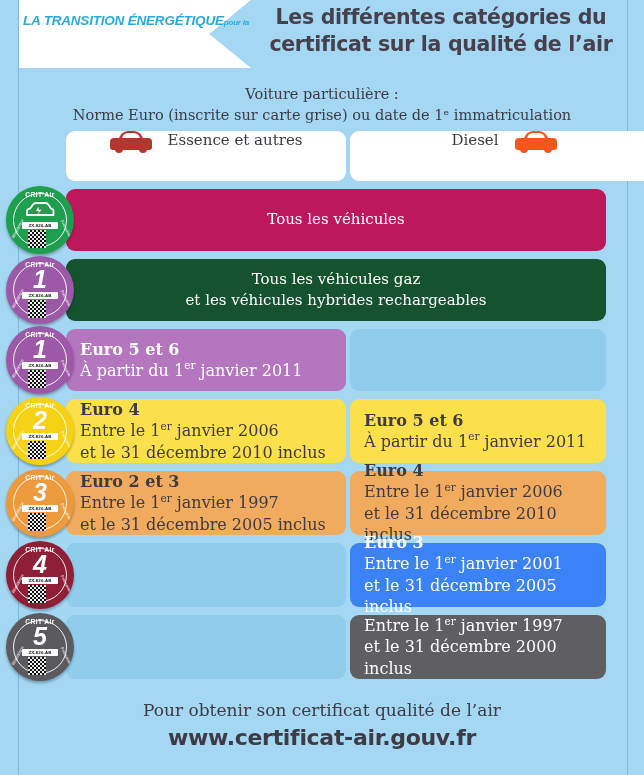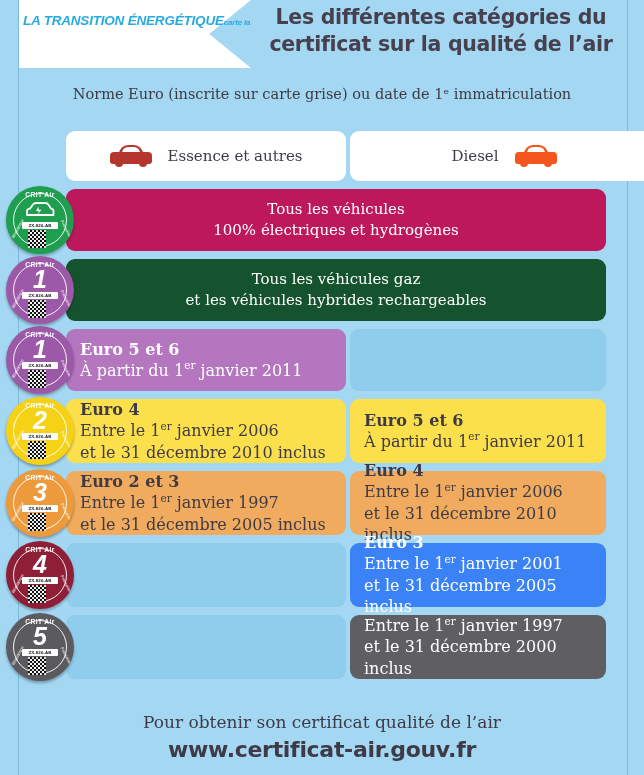--- a/index.html
+++ b/index.html
@@ -86,21 +86,21 @@
   .center-text{
     position:absolute;left:0;right:0;top:50%;transform:translateY(-50%);
     text-align:center;font-size:15px;line-height:1.42;color:#ffffff;
   }
   sup{font-size:0.66em;vertical-align:super;line-height:0;}
 
   
   .headrow{position:relative;height:50px;margin-bottom:8px;}
   .headcell{
     position:absolute;top:0;height:50px;background:#ffffff;border-radius:9px;
-    display:flex;align-items:center;justify-content:center;gap:16px;
+    display:flex;align-items:flex-start;justify-content:center;gap:16px;
     font-size:15px;color:#3e3a46;
   }
   .headcell.l{left:66px;width:280px;}
   .headcell.r{left:350px;width:308px;}
 
   
   .car{width:42px;height:22px;position:relative;display:inline-block;}
   .car .body{
     position:absolute;left:0;bottom:3px;width:42px;height:12px;
     border-radius:4px 4px 3px 3px;
@@ -165,50 +165,50 @@
   .badge .lbl-r{right:-1px;transform:rotate(62deg);}
   .badge .elec{
     position:absolute;left:17px;top:14px;width:34px;height:20px;
   }
   .badge .elec svg{width:34px;height:20px;}
 
   
   .footer{
     position:absolute;left:0;top:700px;width:644px;text-align:center;
     color:#3e3a46;
-    margin-top:12px;
   }
   .footer .l1{font-size:17px;}
   .footer .l2{
     font-family:"DejaVu Sans", sans-serif;
     font-weight:bold;font-size:22px;margin-top:5px;letter-spacing:-0.3px;
   }
 </style>
 </head>
 <body style="background: rgb(163, 215, 242);">
 
 <div class="page">
 
   <div class="edge-line left"></div>
   <div class="edge-line right"></div>
 
   <div class="header">
     <div class="banner"></div>
     <div class="logo">
       <div class="logo-l1">
-        <span>LA TRANSITION ÉNERGÉTIQUE</span><span class="small">carte la</span>
+        <span>LA TRANSITION ÉNERGÉTIQUE</span><span class="small">pour la</span>
       </div>
     </div>
     <div class="title">
       <div>Les différentes catégories du</div>
       <div>certificat sur la qualité de l’air</div>
     </div>
   </div>
 
   <div class="subtitle">
+    <div>Voiture particulière :</div>
     <div>Norme Euro (inscrite sur carte grise) ou date de 1ᵉ immatriculation</div>
   </div>
 
   <div class="grid">
 
     <div class="headrow">
       <div class="headcell l">
         <span class="car">
           <span class="w1" style="background: rgb(181, 53, 47);"></span>
           <span class="w2" style="background: rgb(181, 53, 47);"></span>
@@ -227,21 +227,20 @@
           <span class="win"></span>
           <span class="body" style="background: rgb(244, 85, 29);"></span>
         </span>
       </div>
     </div>
 
     <div class="row">
       <div class="cellFull" style="background: #be185d; color: rgb(255, 255, 255); text-decoration: underline;">
         <div class="center-text">
           <div>Tous les véhicules</div>
-          <div>100% électriques et hydrogènes</div>
         </div>
       </div>
       <div class="badge" style="background: rgb(31, 158, 79);">
         <div class="inner"></div>
         <div class="crit">CRIT'Air</div>
         <div class="elec">
           <svg viewBox="0 0 34 20" xmlns="http://www.w3.org/2000/svg">
             <path d="M4 15 L4 11 Q4 9 7 8.6 L10 4.5 Q11 3 13.5 3 L22 3 Q24.5 3 25.5 4.8 L28 8.6 Q30.5 9 30.5 11 L30.5 15 Z" fill="none" stroke="#ffffff" stroke-width="1.8" stroke-linejoin="round"></path>
             <path d="M15.5 6.5 L13 11 L16 11 L14.5 14.5 L18.5 9.8 L15.7 9.8 Z" fill="#ffffff"></path>
           </svg>

